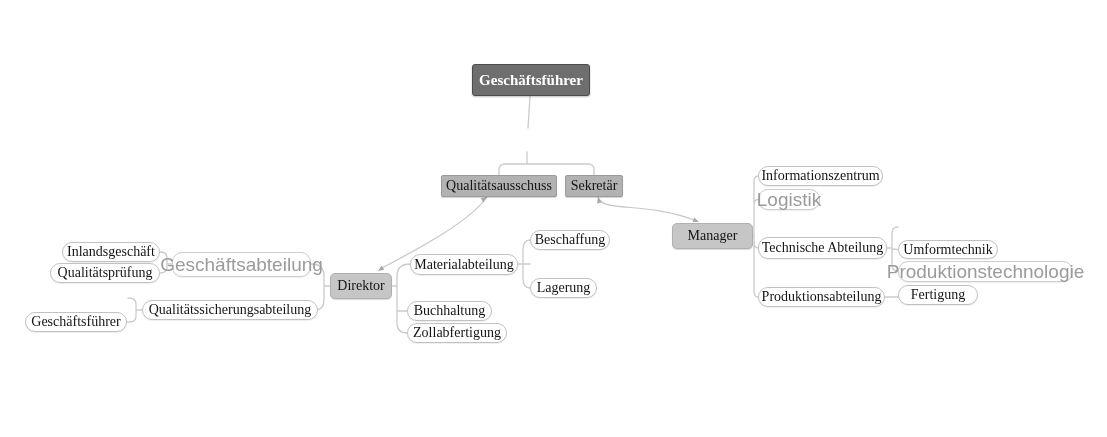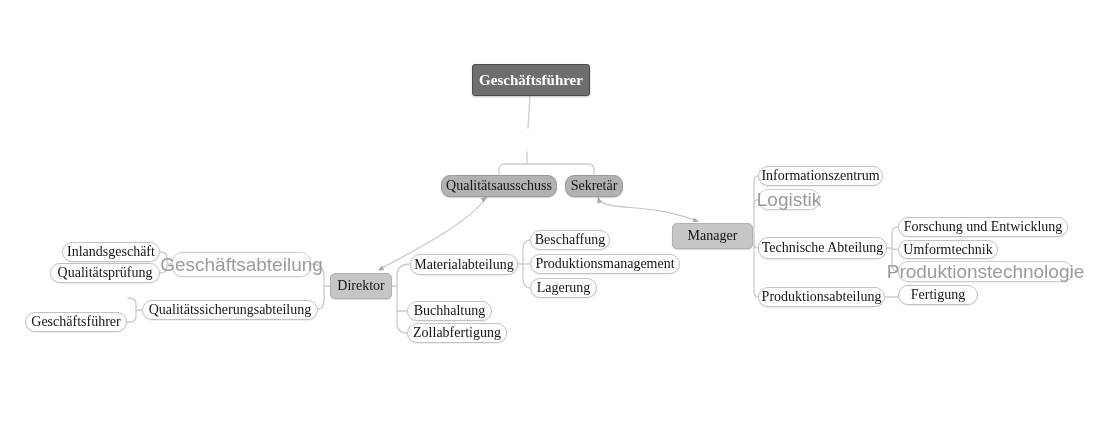--- a/index.html
+++ b/index.html
@@ -34,21 +34,21 @@
   }
   .node.lvl2{
     background:var(--lvl2-fill);
     border:1px solid var(--lvl2-border);
     border-radius:6px;
     box-shadow:0 1px 1px rgba(0,0,0,.2);
   }
   .node.lvl3{
     background:var(--lvl3-fill);
     border:1px solid var(--lvl3-border);
-    border-radius:9px;
+    border-radius:2px;
     box-shadow:0 1px 1px rgba(0,0,0,.18);
   }
   .node.float{
     background:var(--float-fill);
     border:1px solid var(--float-border);
     border-radius:5px;
     box-shadow:0 1px 1px rgba(0,0,0,.15);
   }
   .node.leaf{
     background:var(--leaf-fill);
@@ -100,27 +100,25 @@
   <div class="node float" style="left:330px;top:273px;width:62px;height:26px">Direktor</div>
 
   <div class="node leaf alt" style="left:172px;top:252px;width:139px;height:25px">Geschäftsabteilung</div>
   <div class="node leaf" style="left:62px;top:242px;width:98px;height:20px">Inlandsgeschäft</div>
   <div class="node leaf" style="left:50px;top:263px;width:110px;height:20px">Qualitätsprüfung</div>
   <div class="node leaf" style="left:142px;top:300px;width:176px;height:20px">Qualitätssicherungsabteilung</div>
   <div class="node leaf" style="left:25px;top:312px;width:102px;height:20px">Geschäftsführer</div>
 
   <div class="node leaf" style="left:410px;top:254px;width:108px;height:21px">Materialabteilung</div>
   <div class="node leaf" style="left:530px;top:230px;width:80px;height:20px">Beschaffung</div>
-  <div class="node leaf" style="left:530px;top:254px;width:150px;height:20px">Produktionsmanagement</div>
   <div class="node leaf" style="left:530px;top:278px;width:67px;height:20px">Lagerung</div>
   <div class="node leaf" style="left:407px;top:301px;width:85px;height:20px">Buchhaltung</div>
   <div class="node leaf" style="left:407px;top:323px;width:100px;height:20px">Zollabfertigung</div>
 
   <div class="node leaf" style="left:758px;top:166px;width:125px;height:20px">Informationszentrum</div>
   <div class="node leaf alt" style="left:758px;top:189px;width:62px;height:21px">Logistik</div>
   <div class="node leaf" style="left:758px;top:237px;width:129px;height:22px">Technische Abteilung</div>
-  <div class="node leaf" style="left:898px;top:217px;width:170px;height:20px">Forschung und Entwicklung</div>
   <div class="node leaf" style="left:898px;top:240px;width:100px;height:19px">Umformtechnik</div>
   <div class="node leaf alt" style="left:898px;top:261px;width:175px;height:21px">Produktionstechnologie</div>
   <div class="node leaf" style="left:758px;top:287px;width:127px;height:20px">Produktionsabteilung</div>
   <div class="node leaf" style="left:898px;top:285px;width:80px;height:20px">Fertigung</div>
 
 </div>
 
 </body></html>

